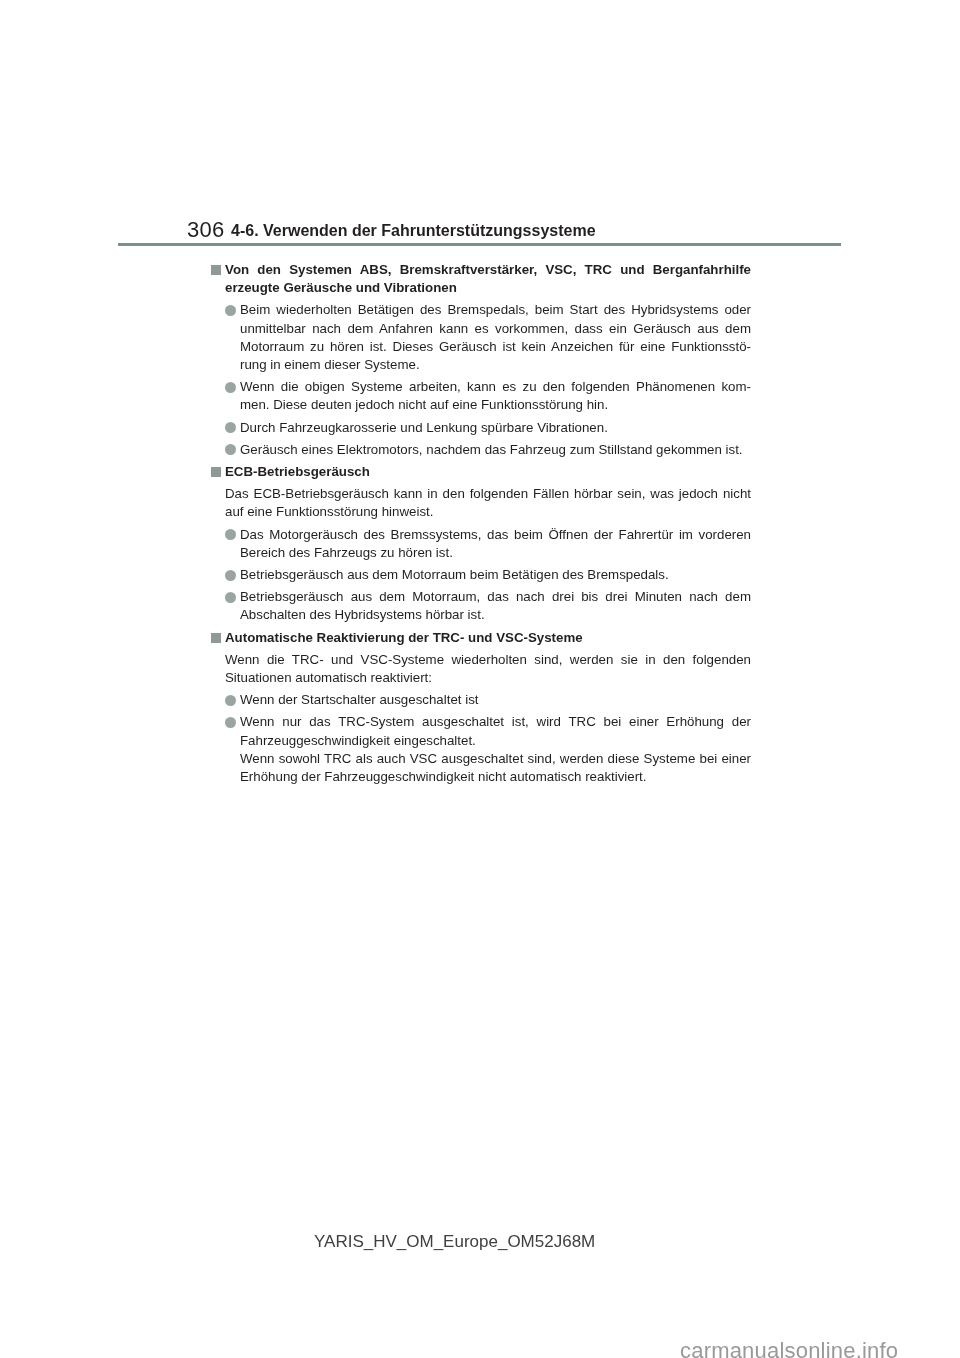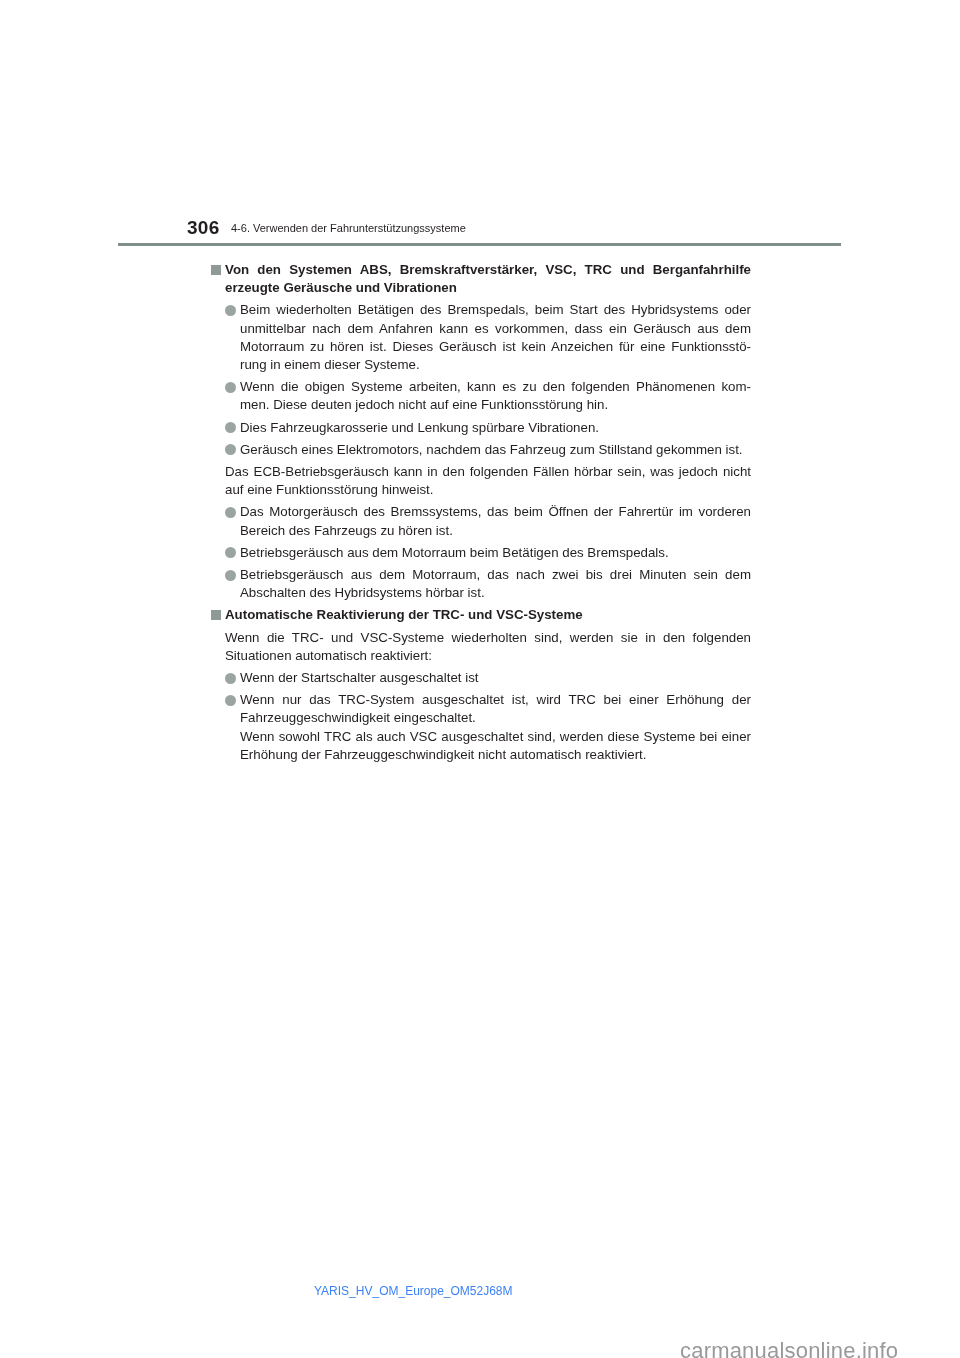--- a/index.html
+++ b/index.html
@@ -1,28 +1,28 @@
 <!DOCTYPE html>
 <html><head>
 <meta charset="utf-8">
 <style>
   html, body { margin: 0; padding: 0; background: #ffffff; }
   body { width: 960px; height: 1358px; position: relative; overflow: hidden;
          font-family: "Liberation Sans", sans-serif; color: #231f20; }
-  .page-number { position: absolute; left: 187px; top: 217px; font-size: 19px; font-weight: bold; letter-spacing: 0.3px; }
-  .section-title { position: absolute; left: 231px; top: 222px; font-size: 11px; }
+  .page-number { position: absolute; left: 187px; top: 217px; font-size: 22px; font-weight: normal; letter-spacing: 0.3px; }
+  .section-title { position: absolute; left: 231px; top: 222px; font-size: 16px; font-weight: bold; }
   .header-rule { position: absolute; left: 118px; top: 243px; width: 723px; height: 3px; background: #7f8f8a; }
   .content { position: absolute; left: 211px; top: 261px; width: 540px; font-size: 13.3px; line-height: 18.2px; }
   .heading { position: relative; font-weight: bold; padding-left: 14px; text-align: justify; margin-bottom: 4px; }
   .heading .sq { position: absolute; left: 0; top: 4px; width: 10px; height: 10px; background: #8f9a96; }
   .para { padding-left: 14px; text-align: justify; margin-bottom: 4px; }
   .bullet { position: relative; padding-left: 29px; text-align: justify; margin-bottom: 4px; }
   .bullet .dot { position: absolute; left: 14px; top: 3.5px; width: 11px; height: 11px; border-radius: 50%; background: #9aa5a1; }
   .sub { display: block; }
-  .footer { position: absolute; left: 314px; top: 1284px; font-size: 12px; color: #3b82f6; }
+  .footer { position: absolute; left: 314px; top: 1232px; font-size: 17px; color: #404040; }
   .watermark { position: absolute; left: 680px; top: 1322px; font-size: 22px; color: #999999; letter-spacing: 0.2px; margin-top: 16px; }
 </style>
 </head>
 <body>
 
 <div class="page-number">306</div>
 <div class="section-title">4-6. Verwenden der Fahrunterstützungssysteme</div>
 <div class="header-rule"></div>
 
 <div class="content">
@@ -34,39 +34,43 @@
   <div class="bullet">
     <span class="dot"></span>
     <span>Beim wiederholten Betätigen des Bremspedals, beim Start des Hybridsystems oder unmittelbar nach dem Anfahren kann es vorkommen, dass ein Geräusch aus dem Motorraum zu hören ist. Dieses Geräusch ist kein Anzeichen für eine Funktionsstö- rung in einem dieser Systeme.</span>
   </div>
   <div class="bullet">
     <span class="dot"></span>
     <span>Wenn die obigen Systeme arbeiten, kann es zu den folgenden Phänomenen kom- men. Diese deuten jedoch nicht auf eine Funktionsstörung hin.</span>
   </div>
   <div class="bullet">
     <span class="dot"></span>
-    <span>Dies Fahrzeugkarosserie und Lenkung spürbare Vibrationen.</span>
+    <span>Durch Fahrzeugkarosserie und Lenkung spürbare Vibrationen.</span>
   </div>
   <div class="bullet">
     <span class="dot"></span>
     <span>Geräusch eines Elektromotors, nachdem das Fahrzeug zum Stillstand gekommen ist.</span>
   </div>
 
+  <div class="heading">
+    <span class="sq"></span>
+    <span>ECB-Betriebsgeräusch</span>
+  </div>
   <div class="para">Das ECB-Betriebsgeräusch kann in den folgenden Fällen hörbar sein, was jedoch nicht auf eine Funktionsstörung hinweist.</div>
   <div class="bullet">
     <span class="dot"></span>
     <span>Das Motorgeräusch des Bremssystems, das beim Öffnen der Fahrertür im vorderen Bereich des Fahrzeugs zu hören ist.</span>
   </div>
   <div class="bullet">
     <span class="dot"></span>
     <span>Betriebsgeräusch aus dem Motorraum beim Betätigen des Bremspedals.</span>
   </div>
   <div class="bullet">
     <span class="dot"></span>
-    <span>Betriebsgeräusch aus dem Motorraum, das nach zwei bis drei Minuten sein dem Abschalten des Hybridsystems hörbar ist.</span>
+    <span>Betriebsgeräusch aus dem Motorraum, das nach drei bis drei Minuten nach dem Abschalten des Hybridsystems hörbar ist.</span>
   </div>
 
 
   <div class="heading">
     <span class="sq"></span>
     <span>Automatische Reaktivierung der TRC- und VSC-Systeme</span>
   </div>
   <div class="para">Wenn die TRC- und VSC-Systeme wiederholten sind, werden sie in den folgenden Situationen automatisch reaktiviert:</div>
   <div class="bullet">
     <span class="dot"></span>

